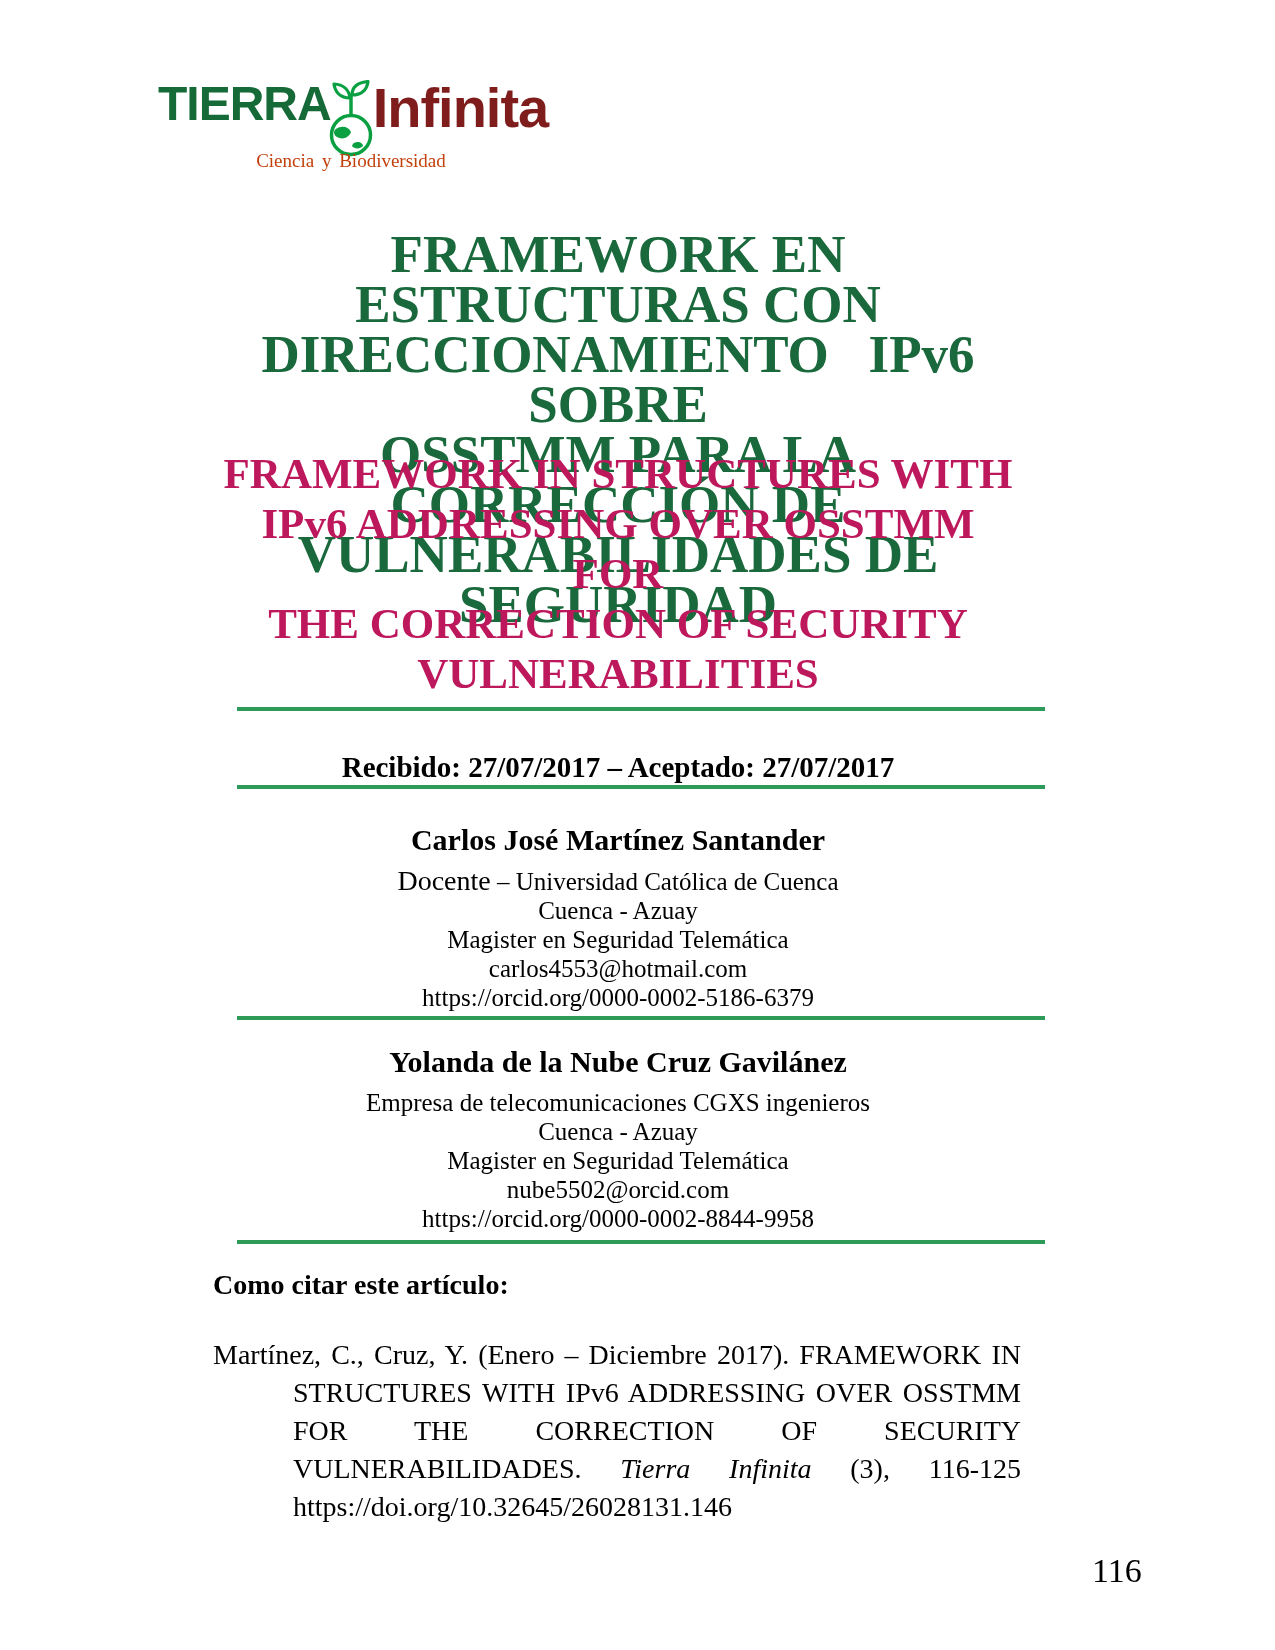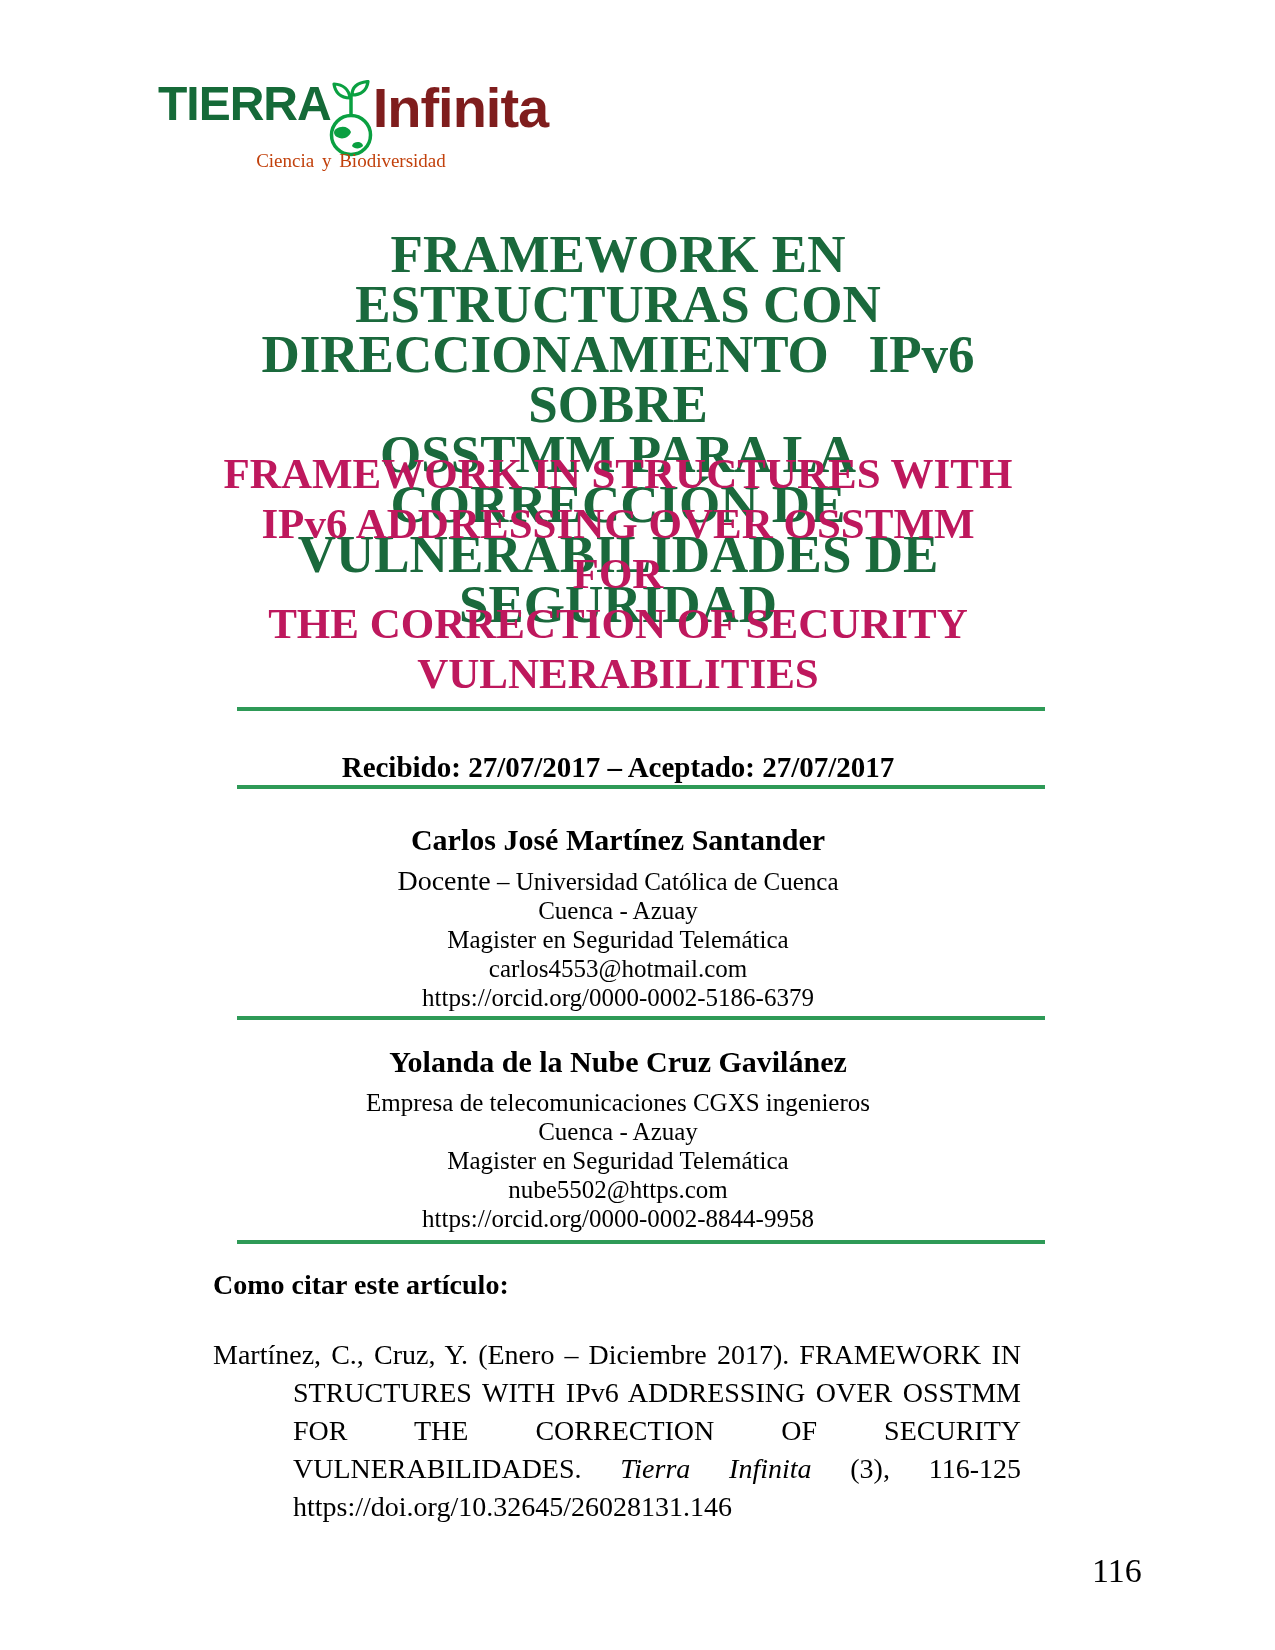--- a/index.html
+++ b/index.html
@@ -119,21 +119,21 @@
     <div>carlos4553@hotmail.com</div>
     <div>https://orcid.org/0000-0002-5186-6379</div>
   </div>
   <div class="rule rule3"></div>
 
   <div class="author-name a2-name">Yolanda de la Nube Cruz Gavilánez</div>
   <div class="author-info a2-info">
     <div>Empresa de telecomunicaciones CGXS ingenieros</div>
     <div>Cuenca - Azuay</div>
     <div>Magister en Seguridad Telemática</div>
-    <div>nube5502@https.com</div>
+    <div>nube5502@orcid.com</div>
     <div>https://orcid.org/0000-0002-8844-9958</div>
   </div>
   <div class="rule rule4"></div>
 
   <div class="cite-heading">Como citar este artículo:</div>
   <div class="citation">
     <div class="cite-line">Martínez, C., Cruz, Y. (Enero – Diciembre 2017). FRAMEWORK IN</div>
     <div class="cite-line cite-indent">STRUCTURES WITH IPv6 ADDRESSING OVER OSSTMM</div>
     <div class="cite-line cite-indent">FOR THE CORRECTION OF SECURITY</div>
     <div class="cite-line cite-indent">

